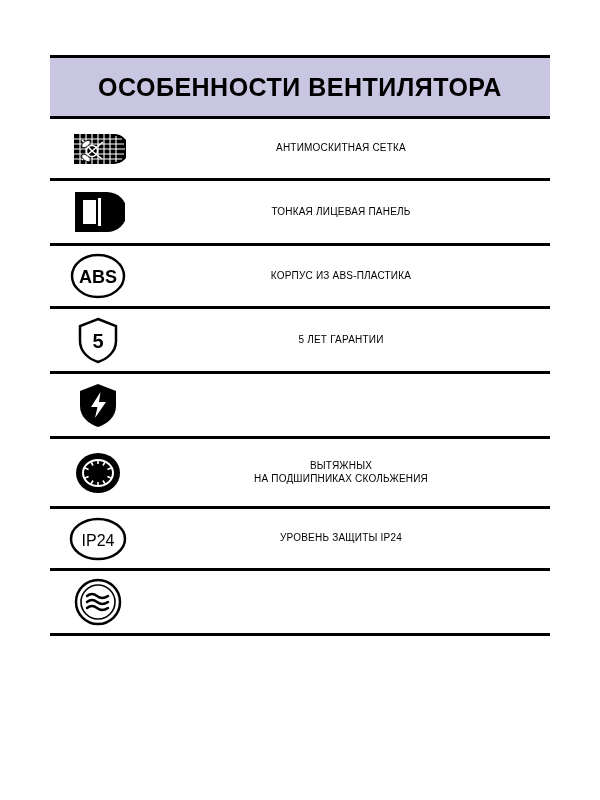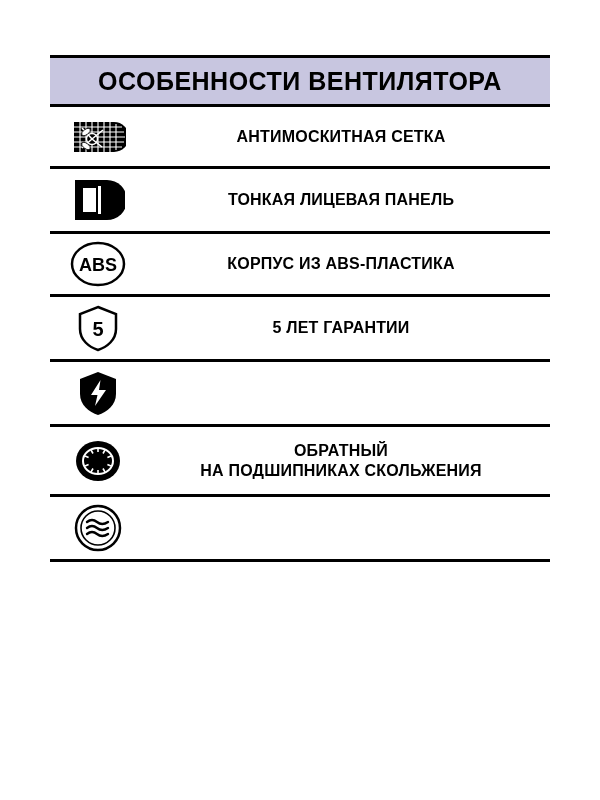--- a/index.html
+++ b/index.html
@@ -22,21 +22,21 @@
   .panel {
     position: absolute;
     left: 50px;
     top: 55px;
     width: 500px;
     box-sizing: border-box;
   }
 
   
   .header {
-    height: 52px;
+    height: 64px;
     background: #c8c6e0;
     border-top: 3px solid #000;
     border-bottom: 3px solid #000;
     display: flex;
     align-items: center;
     justify-content: center;
     box-sizing: border-box;
   }
   .header-title {
     font-size: 25px;
@@ -73,22 +73,22 @@
   .label-cell {
     flex: 1 1 auto;
     display: flex;
     align-items: center;
     justify-content: center;
     padding: 6px 14px 6px 0;
     box-sizing: border-box;
   }
 
   .label-text {
-    font-size: 16px;
-    font-weight: bold;
+    font-size: 10px;
+    font-weight: normal;
     color: #000;
     text-align: center;
     line-height: 1.25;
     letter-spacing: 0.2px;
     white-space: pre-line;
   }
 
   svg { display: block; }
 </style>
 </head>
@@ -188,25 +188,38 @@
           <svg width="52" height="48" viewBox="0 0 52 48">
             <ellipse cx="26" cy="24" rx="22" ry="20" fill="#000"></ellipse>
             <ellipse cx="26" cy="24" rx="15" ry="13" fill="none" stroke="#fff" stroke-width="2"></ellipse>
             <g stroke="#fff" stroke-width="1.6">
               <path d="M26 11 v4 M33 13 l-2 3.5 M39 19 l-3.6 1.6 M39 29 l-3.6 -1.6 M33 35 l-2 -3.5 M26 37 v-4 M19 35 l2 -3.5 M13 29 l3.6 -1.6 M13 19 l3.6 1.6 M19 13 l2 3.5"></path>
             </g>
           </svg>
         </span>
       </div>
       <div class="label-cell">
-        <div class="label-text">ОБРАТНЫЙ
+        <div class="label-text">ВЫТЯЖНЫХ
 НА ПОДШИПНИКАХ СКОЛЬЖЕНИЯ</div>
       </div>
     </div>
 
+    <div class="row">
+      <div class="icon-cell">
+        <span>
+          <svg width="60" height="46" viewBox="0 0 60 46">
+            <ellipse cx="30" cy="23" rx="27" ry="20" fill="#fff" stroke="#000" stroke-width="2.5"></ellipse>
+            <text x="30" y="30" text-anchor="middle" font-family="Liberation Sans, sans-serif" font-size="16" font-weight="normal" fill="#000">IP24</text>
+          </svg>
+        </span>
+      </div>
+      <div class="label-cell">
+        <div class="label-text">УРОВЕНЬ ЗАЩИТЫ IP24</div>
+      </div>
+    </div>
 
     <div class="row">
       <div class="icon-cell">
         <span>
           <svg width="50" height="50" viewBox="0 0 50 50">
             <circle cx="25" cy="25" r="22" fill="#fff" stroke="#000" stroke-width="2.5"></circle>
             <circle cx="25" cy="25" r="17" fill="#fff" stroke="#000" stroke-width="1.6"></circle>
             <g fill="none" stroke="#000" stroke-width="2.4" stroke-linecap="round">
               <path d="M14 19 q5 -4 10 0 q5 4 11 0"></path>
               <path d="M14 25 q5 -4 10 0 q5 4 11 0"></path>

